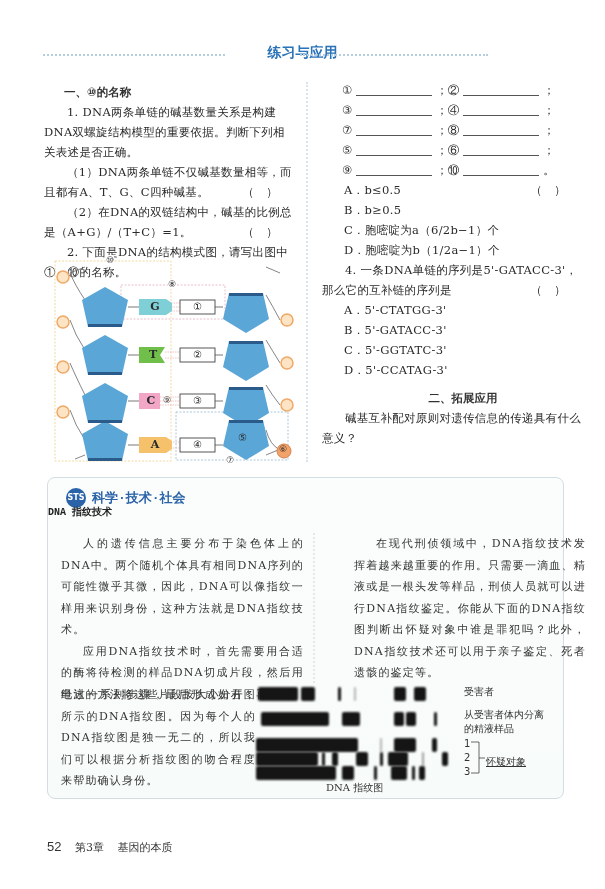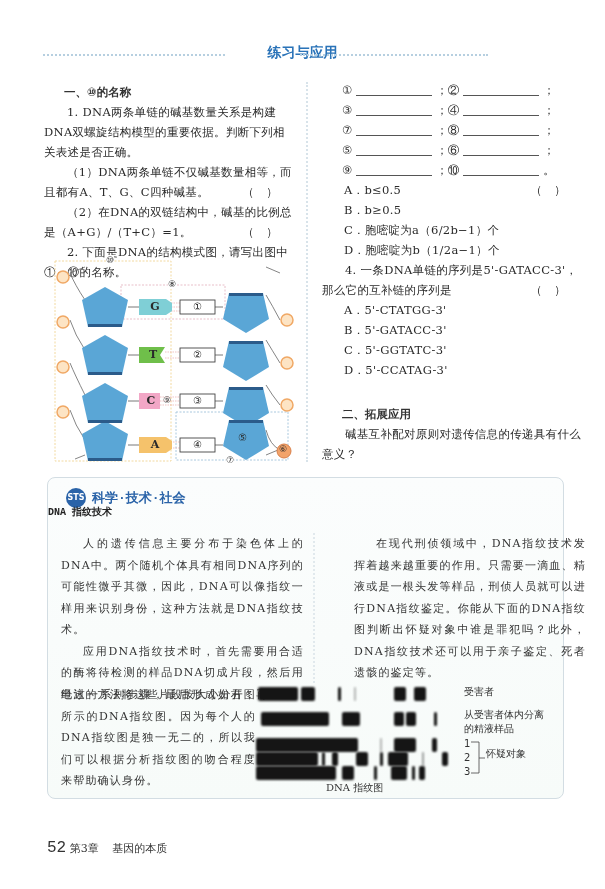--- a/index.html
+++ b/index.html
@@ -176,21 +176,21 @@
   <div class="txt opt">C．胞嘧啶为a（6/2b−1）个</div>
   <div class="txt opt">D．胞嘧啶为b（1/2a−1）个</div>
   <div class="txt indent">
     <span>4. 一条DNA单链的序列是5'-GATACC-3'，那么它的互补链的序列是</span>
     <span class="paren">（　）</span>
   </div>
   <div class="txt opt">A．5'-CTATGG-3'</div>
   <div class="txt opt">B．5'-GATACC-3'</div>
   <div class="txt opt">C．5'-GGTATC-3'</div>
   <div class="txt opt">D．5'-CCATAG-3'</div>
-  <div class="sec" style="padding-left:20px;line-height:20px;margin-top:24px;">二、拓展应用</div>
+  <div class="sec" style="padding-left:20px;line-height:20px;margin-top:8px;text-align:center;">二、拓展应用</div>
   <div class="txt indent">碱基互补配对原则对遗传信息的传递具有什么意义？</div>
 </div>
 
 <div class="sts-box">
   <div class="sts-badge">STS</div>
   <div class="sts-label">科学·技术·社会</div>
   <div class="sts-title">DNA 指纹技术</div>
 
   <div class="abs" style="left:13px;top:55px;width:243px;">
     <div class="sts-text indent">人的遗传信息主要分布于染色体上的DNA中。两个随机个体具有相同DNA序列的可能性微乎其微，因此，DNA可以像指纹一样用来识别身份，这种方法就是DNA指纹技术。</div>
@@ -245,22 +245,22 @@
         <div class="band" style="left:163px;width:6px;"></div>
     </div>
     <div class="abs fp-label" style="left:208px;top:2px;">受害者</div>
     <div class="abs fp-label" style="left:208px;top:25px;width:82px;">从受害者体内分离的精液样品</div>
     <div class="abs fp-label" style="left:208px;top:54px;">1</div>
     <div class="abs fp-label" style="left:208px;top:68px;">2</div>
     <div class="abs fp-label" style="left:208px;top:82px;">3</div>
     <svg class="abs" style="left:215px;top:58px;" width="14" height="34">
       <path d="M0 1 H8 V32 H0 M8 17 H14" stroke="#444" fill="none" stroke-width="0.8"></path>
     </svg>
-    <div class="abs fp-label" style="left:230px;top:64px;">怀疑对象</div>
+    <div class="abs fp-label" style="left:230px;top:72px;text-decoration:underline;">怀疑对象</div>
     <div class="abs fp-label" style="left:70px;top:98px;font-family:'DejaVu Serif',serif;">DNA 指纹图</div>
   </div>
 </div>
 
 <div class="footer">
-  <span style="font-family:Liberation Mono, monospace;font-size:16px;">52</span>
+  <span style="font-family:Liberation Sans, sans-serif;font-size:13px;margin-right:10px;">52</span>
   <span style="margin-right:10px;">第3章</span>
   <span>基因的本质</span>
 </div>
 
 </body></html>

